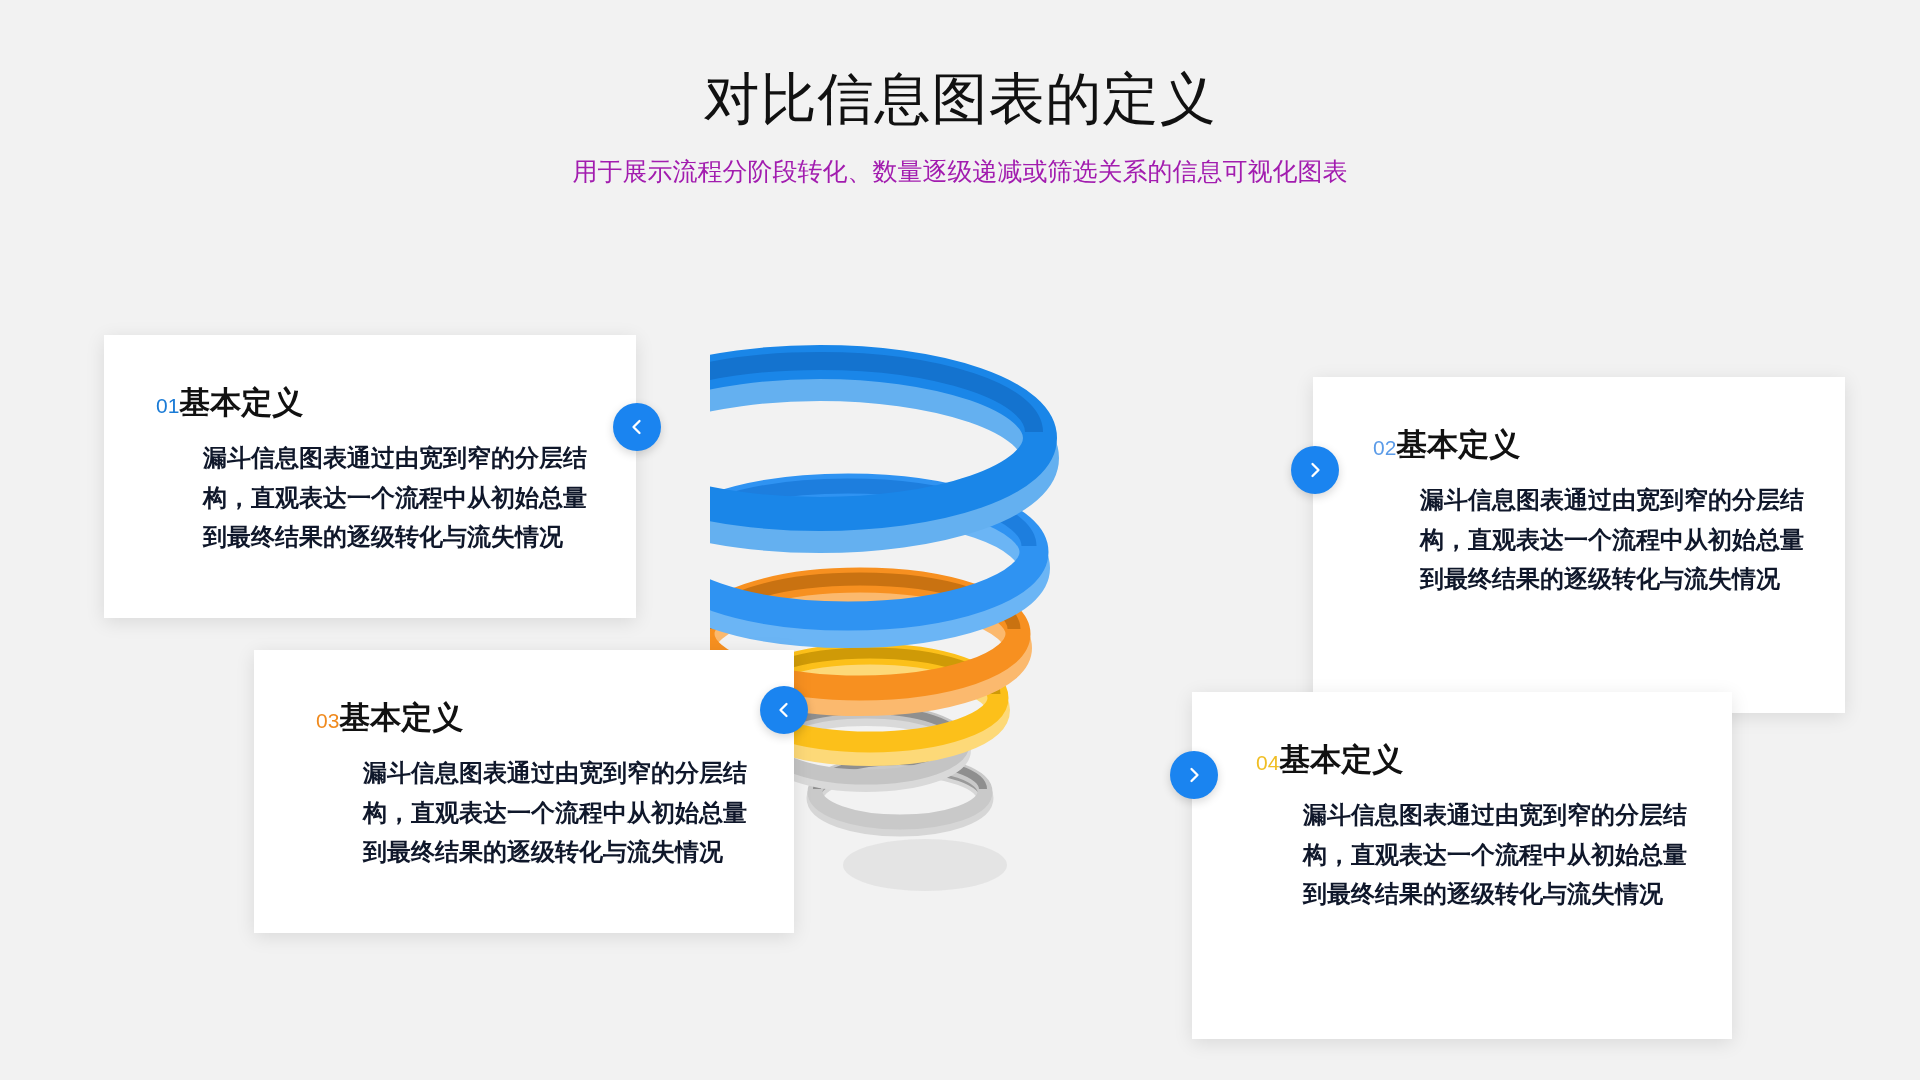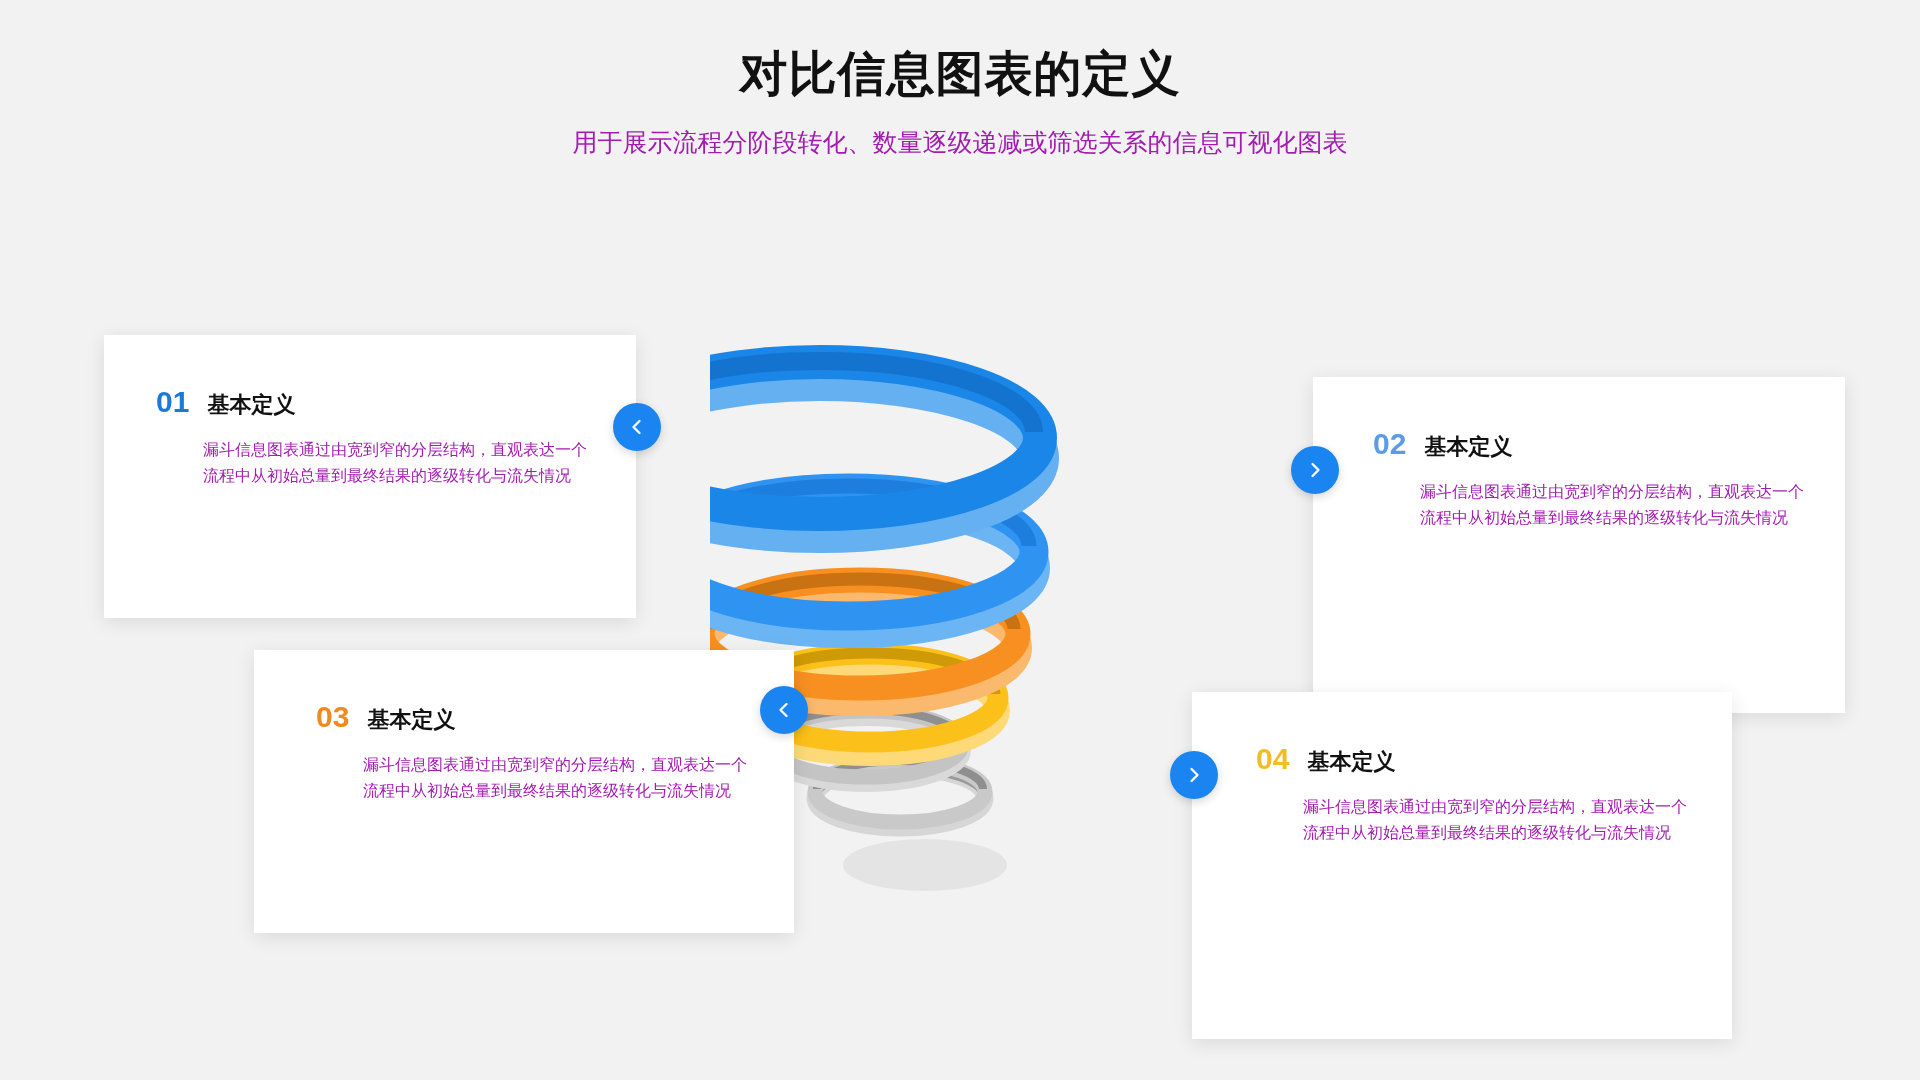--- a/index.html
+++ b/index.html
@@ -18,23 +18,23 @@
   
   #header {
     position: absolute;
     left: 0;
     top: 0;
     width: 1920px;
     text-align: center;
   }
   #page-title {
     margin: 0;
-    padding-top: 48px;
-    font-size: 48px;
-    font-weight: 700;
+    padding-top: 68px;
+    font-size: 56px;
+    font-weight: 400;
     color: #111111;
     letter-spacing: 1px;
     line-height: 1.1;
   }
   #page-subtitle {
     margin: 0;
     padding-top: 26px;
     font-size: 25px;
     font-weight: 400;
     color: #a21caf;
@@ -46,37 +46,36 @@
     position: absolute;
     background: #ffffff;
     box-shadow: 0 4px 18px rgba(0,0,0,0.10);
     box-sizing: border-box;
   }
   .card-head {
     display: flex;
     align-items: baseline;
   }
   .card-num {
-    font-size: 30px;
-    font-weight: 700;
+    font-size: 21px;
+    font-weight: 400;
     line-height: 1;
     flex: 0 0 auto;
   }
   .card-title {
-    font-size: 22px;
+    font-size: 31px;
     font-weight: 700;
     color: #111111;
     line-height: 1;
-    margin-left: 18px;
   }
   .card-desc {
-    font-size: 16px;
+    font-size: 24px;
     line-height: 1.65;
-    color: #a21caf;
-    font-weight: 400;
+    color: #0f172a;
+    font-weight: 700;
   }
 
   
   #card-01 {
     left: 104px;
     top: 335px;
     width: 532px;
     height: 283px;
     padding: 52px 40px 0 52px;
   }

